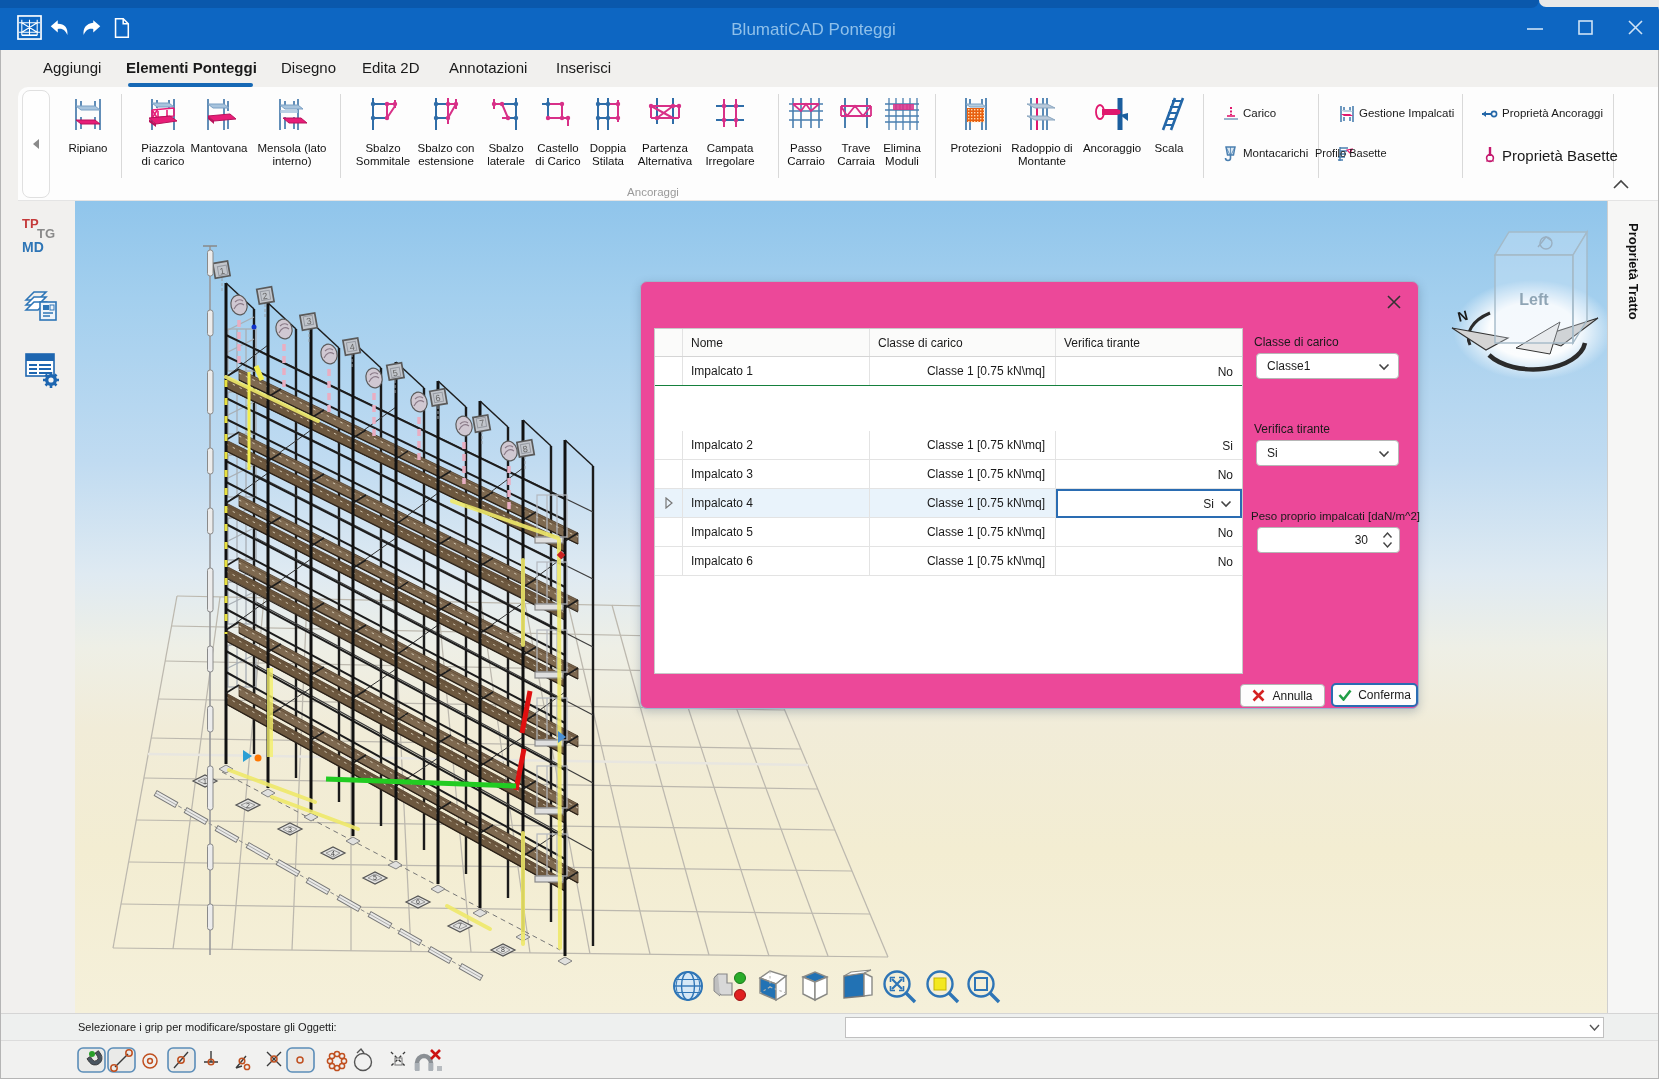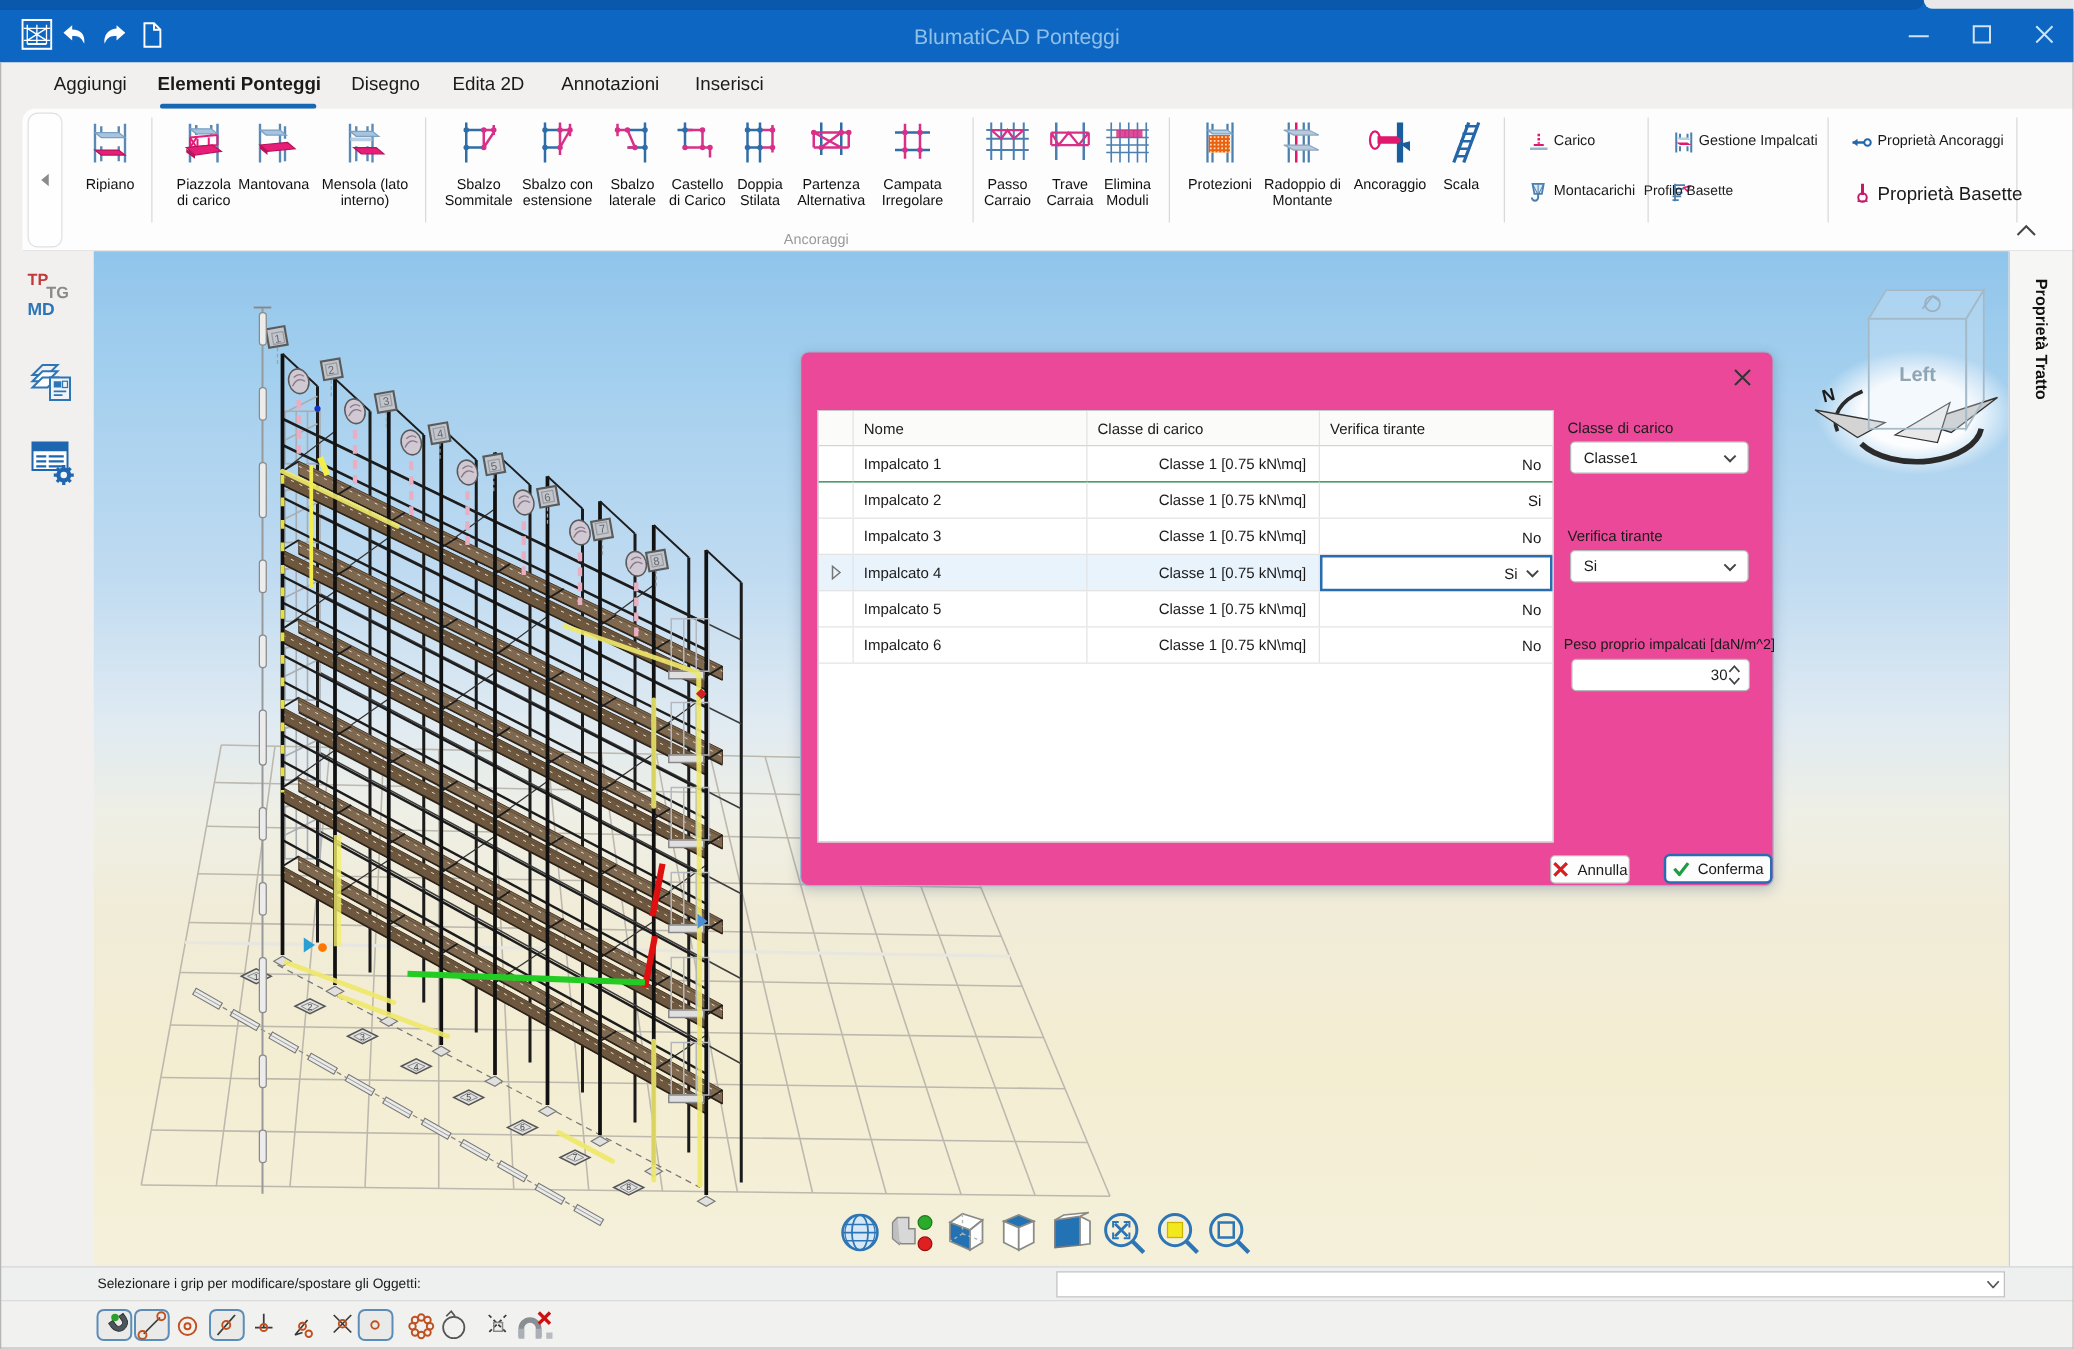--- a/index.html
+++ b/index.html
@@ -974,21 +974,21 @@
       <div style="flex:1;display:flex;align-items:center;padding-left:8px;">Verifica tirante</div>
     </div>
     <div style="display:flex;height:29px;border-bottom:1px solid #15803d;">
 <div style="width:28px;border-right:1px solid #e3e3e3;display:flex;align-items:center;justify-content:center;"></div>
 <div style="width:187px;border-right:1px solid #e3e3e3;display:flex;align-items:center;padding-left:8px;">Impalcato 1</div>
 <div style="width:186px;border-right:1px solid #e3e3e3;display:flex;align-items:center;justify-content:flex-end;padding-right:10px;">Classe 1 [0.75 kN\mq]</div>
 <div style="flex:1;">
           <div style="height:29px;display:flex;align-items:center;justify-content:flex-end;padding-right:9px;">No</div>
         </div>
       </div>
-      <div style="display:flex;height:29px;border-bottom:1px solid #e3e3e3;">
+      <div style="display:flex;height:29px;border-bottom:1px solid #e3e3e3;margin-top:45px;">
 <div style="width:28px;border-right:1px solid #e3e3e3;display:flex;align-items:center;justify-content:center;"></div>
 <div style="width:187px;border-right:1px solid #e3e3e3;display:flex;align-items:center;padding-left:8px;">Impalcato 2</div>
 <div style="width:186px;border-right:1px solid #e3e3e3;display:flex;align-items:center;justify-content:flex-end;padding-right:10px;">Classe 1 [0.75 kN\mq]</div>
 <div style="flex:1;">
           <div style="height:29px;display:flex;align-items:center;justify-content:flex-end;padding-right:9px;">Si</div>
         </div>
       </div>
       <div style="display:flex;height:29px;border-bottom:1px solid #e3e3e3;">
 <div style="width:28px;border-right:1px solid #e3e3e3;display:flex;align-items:center;justify-content:center;"></div>
 <div style="width:187px;border-right:1px solid #e3e3e3;display:flex;align-items:center;padding-left:8px;">Impalcato 3</div>
@@ -1034,27 +1034,27 @@
   <div style="position:absolute;left:613px;top:53px;">Classe di carico</div>
   <div class="combo" style="position:absolute;left:615px;top:71px;width:143px;">Classe1<svg width="12" height="8" viewBox="0 0 12 8">
         <path d="M1.5 1.5l4.5 4.5 4.5-4.5" fill="none" stroke="#444" stroke-width="1.6"></path>
       </svg></div>
   <div style="position:absolute;left:613px;top:140px;">Verifica tirante</div>
   <div class="combo" style="position:absolute;left:615px;top:158px;width:143px;">Si<svg width="12" height="8" viewBox="0 0 12 8">
         <path d="M1.5 1.5l4.5 4.5 4.5-4.5" fill="none" stroke="#444" stroke-width="1.6"></path>
       </svg></div>
   <div style="position:absolute;left:610px;top:228px;white-space:nowrap;font-size:11.5px;">Peso proprio impalcati [daN/m^2]</div>
   <div style="position:absolute;left:616px;top:245px;width:143px;height:26px;background:#fff;border:1px solid #b6b6b6;border-radius:4px;display:flex;align-items:center;justify-content:flex-end;">
-    <span style="">30</span>
+    <span style="margin-right:14px;">30</span>
     <svg width="11" height="18" viewBox="0 0 11 18" style="margin-right:6px;">
         <path d="M1.5 6.5L5.5 2l4 4.5" fill="none" stroke="#444" stroke-width="1.4"></path>
         <path d="M1.5 11.5l4 4.5 4-4.5" fill="none" stroke="#444" stroke-width="1.4"></path>
       </svg>
   </div>
-  <div style="position:absolute;left:599px;top:402px;width:64px;height:23px;background:#fdfdfd;border:1px solid #b4b4b4;border-radius:4px;display:flex;align-items:center;justify-content:center;gap:7px;">
+  <div style="position:absolute;left:599px;top:402px;width:85px;height:23px;background:#fdfdfd;border:1px solid #b4b4b4;border-radius:4px;display:flex;align-items:center;justify-content:center;gap:7px;">
     <svg width="13" height="13" viewBox="0 0 13 13">
         <path d="M1.5 1.5l10 10M11.5 1.5l-10 10" stroke="#d42020" stroke-width="2.6"></path>
       </svg>Annulla</div>
   <div style="position:absolute;left:690px;top:401px;width:87px;height:24px;background:#fdfdfd;border:2px solid #2a6cb2;border-radius:5px;display:flex;align-items:center;justify-content:center;gap:6px;">
     <svg width="14" height="12" viewBox="0 0 14 12">
         <path d="M1.5 6l4 4.5L12.5 1.5" fill="none" stroke="#1f9d45" stroke-width="2.6"></path>
       </svg>Conferma</div>
 </div>
 
 <div class="statusbar">

